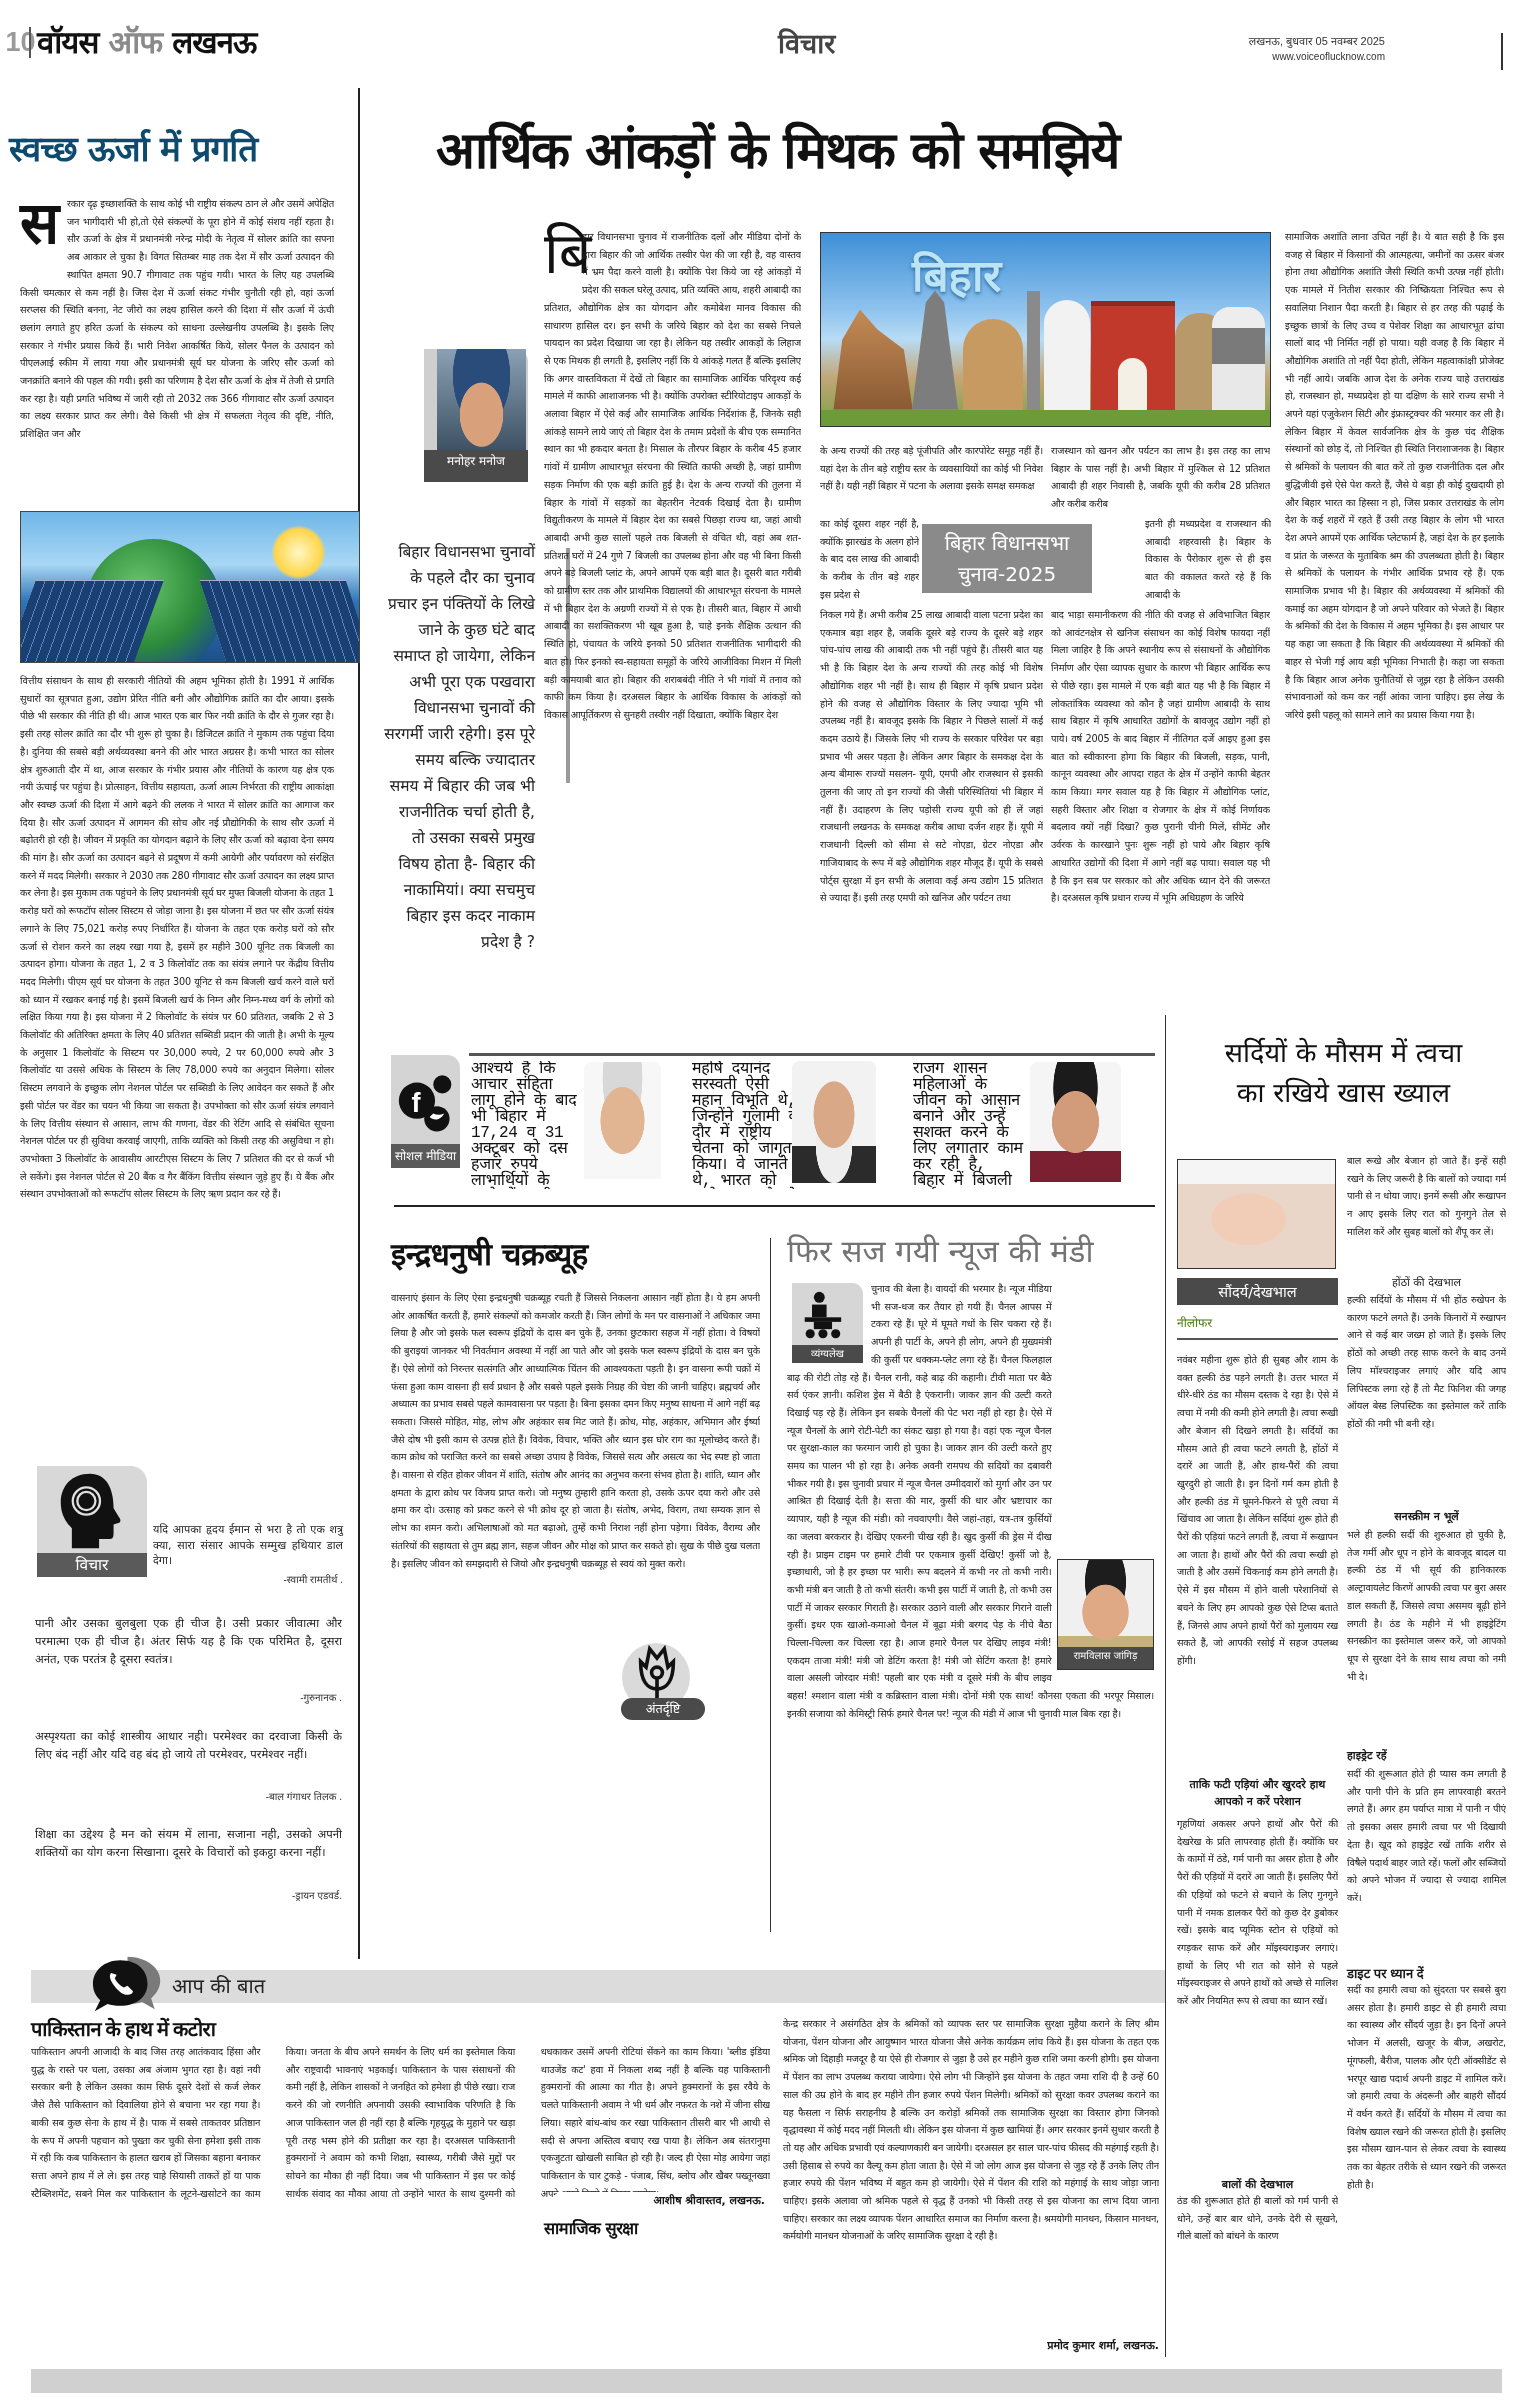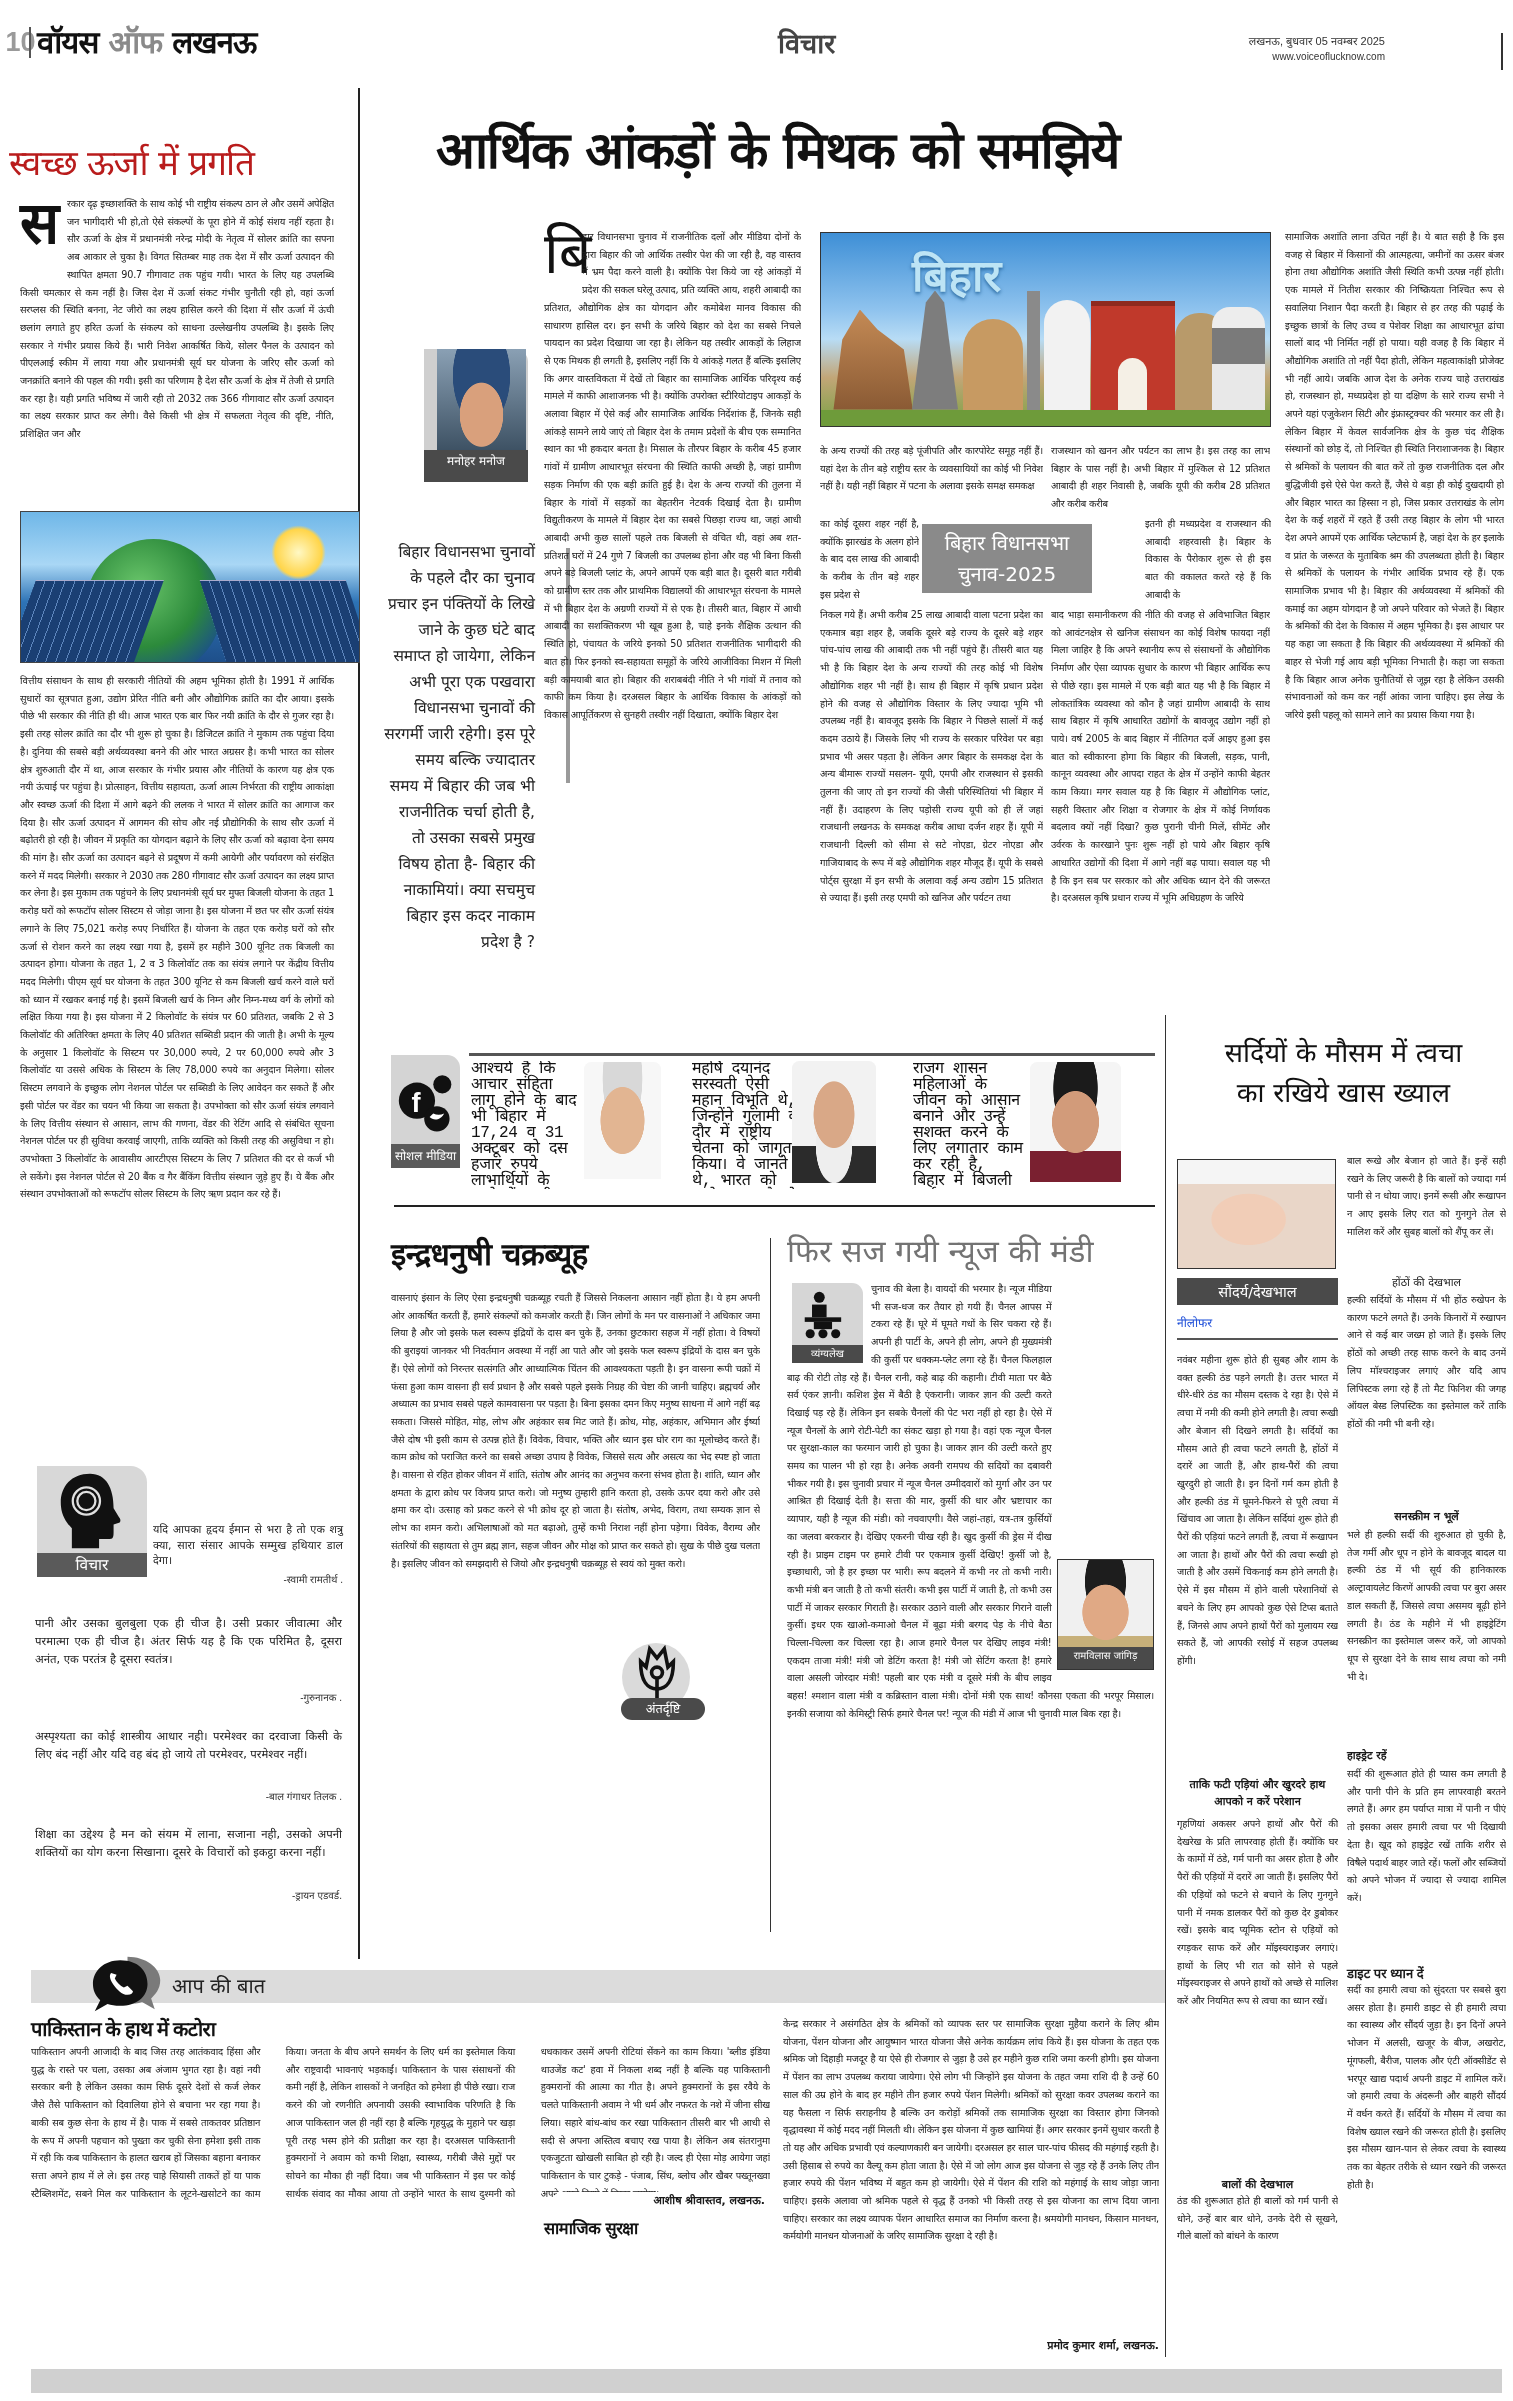--- a/index.html
+++ b/index.html
@@ -15,21 +15,21 @@
   .paper-name .mid { color: #8a8a8a; }
   .section-name { left: 778px; top: 24px; font-size: 27px; font-weight: bold; color: #444; font-family: "DejaVu Sans", sans-serif; }
   .dateline { right: 128px; top: 33px; font-size: 11px; color: #333; }
   .website { right: 128px; top: 51px; font-size: 10px; color: #333; }
   .mast-rule { left: 1501px; top: 33px; width: 1.8px; height: 37px; background: #333; }
 
   
   .vrule { background: #222; width: 1.8px; }
 
   
-  .left-title { left: 9px; top: 138px; font-size: 35px; color: #b91c1c; font-family: "DejaVu Sans", sans-serif; font-weight: normal; letter-spacing: -0.9px; }
+  .left-title { left: 9px; top: 124px; font-size: 35px; color: #0c4a6e; font-family: "DejaVu Sans", sans-serif; font-weight: bold; letter-spacing: -0.9px; }
   .dropcap { font-family: "DejaVu Serif", serif; font-weight: bold; color: #111; }
   .solar-img { left: 20px; top: 511px; width: 340px; height: 152px; background: linear-gradient(180deg, #6fb7e8 0%, #a9d7f5 35%, #2d73b6 60%, #1e4f8a 100%); overflow: hidden; border: 0.9px solid #444; }
   .solar-img .globe { position: absolute; left: 64px; top: 27px; width: 137px; height: 137px; border-radius: 50%; background: radial-gradient(circle at 40% 35%, #6ac66b, #2c8a3b 50%, #1b4f8a 80%); }
   .solar-img .panel { position: absolute; bottom: 0; height: 82px; background: repeating-linear-gradient(90deg, #1a3f73 0 9px, #5d86bd 9px 10px), repeating-linear-gradient(0deg, transparent 0 11px, #5d86bd 11px 12px); border-top: 1.8px solid #aac; }
   .solar-img .sun { position: absolute; right: 33px; top: 12.8px; width: 55px; height: 55px; border-radius: 50%; background: radial-gradient(circle, #fff8c4, #ffd54a 60%, rgba(255,200,60,0) 70%); }
 
   .vichar-box { left: 37px; top: 1466px; width: 110px; height: 111px; background: #d8d8d8; border-radius: 0 16.4px 0 0; }
   .vichar-box .label { position: absolute; left: 0; bottom: 0; width: 110px; height: 24px; background: #5a5a5a; color: #fff; text-align: center; font-size: 15.5px; line-height: 24px; font-family: "DejaVu Sans", sans-serif; }
   .head-icon { position: absolute; left: 20px; top: 5.5px; width: 66px; height: 78px; }
 
@@ -247,21 +247,21 @@
 </div>
 
 <div class="abs vrule" style="left:1165px; top:1015px; height:1342px; width:0.9px; background:#333;"></div>
 
 <div class="abs" style="left:1181px; top:1033px; width:325px; text-align:center; font-size:27px; line-height:40px; color:#111; font-family:'DejaVu Sans',sans-serif;">
   <div>सर्दियों के मौसम में त्वचा</div>
   <div>का रखिये खास ख्याल</div>
 </div>
 <div class="abs face-woman"></div>
 <div class="abs caption-bar" style="left:1177px; top:1278px; width:161px; height:27px; font-size:14.6px; line-height:27px;">सौंदर्य/देखभाल</div>
-<div class="abs" style="left:1177px; top:1314px; font-size:12px; color:#1d4ed8; font-family:'DejaVu Sans',sans-serif;">नीलोफर</div>
+<div class="abs" style="left:1177px; top:1314px; font-size:12px; color:#4d7c0f; font-family:'DejaVu Sans',sans-serif;">नीलोफर</div>
 <div class="abs" style="left:1177px; top:1338px; width:161px; height:1.8px; background:#555;"></div>
 
 <div class="abs text text-cond" style="left:1177px; top:1351px; width:161px; height:424px;">नवंबर महीना शुरू होते ही सुबह और शाम के वक्त हल्की ठंड पड़ने लगती है। उत्तर भारत में धीरे-धीरे ठंड का मौसम दस्तक दे रहा है। ऐसे में त्वचा में नमी की कमी होने लगती है। त्वचा रूखी और बेजान सी दिखने लगती है। सर्दियों का मौसम आते ही त्वचा फटने लगती है, होंठों में दरारें आ जाती हैं, और हाथ-पैरों की त्वचा खुरदुरी हो जाती है। इन दिनों गर्म कम होती है और हल्की ठंड में घूमने-फिरने से पूरी त्वचा में खिंचाव आ जाता है। लेकिन सर्दियां शुरू होते ही पैरों की एड़ियां फटने लगती हैं, त्वचा में रूखापन आ जाता है। हाथों और पैरों की त्वचा रूखी हो जाती है और उसमें चिकनाई कम होने लगती है। ऐसे में इस मौसम में होने वाली परेशानियों से बचने के लिए हम आपको कुछ ऐसे टिप्स बताते हैं, जिनसे आप अपने हाथों पैरों को मुलायम रख सकते हैं, जो आपकी रसोई में सहज उपलब्ध होंगी।</div>
 <div class="abs" style="left:1177px; top:1776px; width:161px; text-align:center; font-weight:bold; font-size:11px; line-height:17.3px; font-family:'DejaVu Sans',sans-serif;">ताकि फटी एड़ियां और खुरदरे हाथ आपको न करें परेशान</div>
 <div class="abs text text-cond" style="left:1177px; top:1815px; width:161px; height:358px;">गृहणियां अकसर अपने हाथों और पैरों की देखरेख के प्रति लापरवाह होती हैं। क्योंकि घर के कामों में ठंडे, गर्म पानी का असर होता है और पैरों की एड़ियों में दरारें आ जाती हैं। इसलिए पैरों की एड़ियों को फटने से बचाने के लिए गुनगुने पानी में नमक डालकर पैरों को कुछ देर डुबोकर रखें। इसके बाद प्यूमिक स्टोन से एड़ियों को रगड़कर साफ करें और मॉइस्चराइजर लगाएं। हाथों के लिए भी रात को सोने से पहले मॉइस्चराइजर से अपने हाथों को अच्छे से मालिश करें और नियमित रूप से त्वचा का ध्यान रखें।</div>
 <div class="abs" style="left:1177px; top:2176px; width:161px; text-align:center; font-weight:bold; font-size:11px; font-family:'DejaVu Sans',sans-serif;">बालों की देखभाल</div>
 <div class="abs text text-cond" style="left:1177px; top:2192px; width:161px; height:161px;">ठंड की शुरूआत होते ही बालों को गर्म पानी से धोने, उन्हें बार बार धोने, उनके देरी से सूखने, गीले बालों को बांधने के कारण</div>
 
 <div class="abs text text-cond" style="left:1347px; top:1152px; width:159px; height:120px;">बाल रूखे और बेजान हो जाते हैं। इन्हें सही रखने के लिए जरूरी है कि बालों को ज्यादा गर्म पानी से न धोया जाए। इनमें रूसी और रूखापन न आए इसके लिए रात को गुनगुने तेल से मालिश करें और सुबह बालों को शैंपू कर लें।</div>
 <div class="abs" style="left:1347px; top:1274px; width:159px; text-align:center; font-size:11px; font-family:'DejaVu Sans',sans-serif;">होंठों की देखभाल</div>

